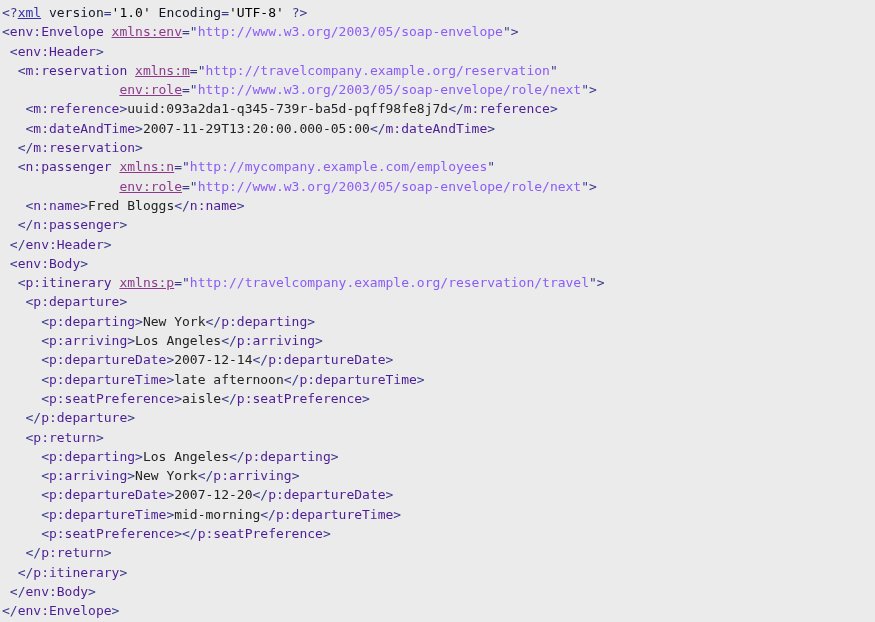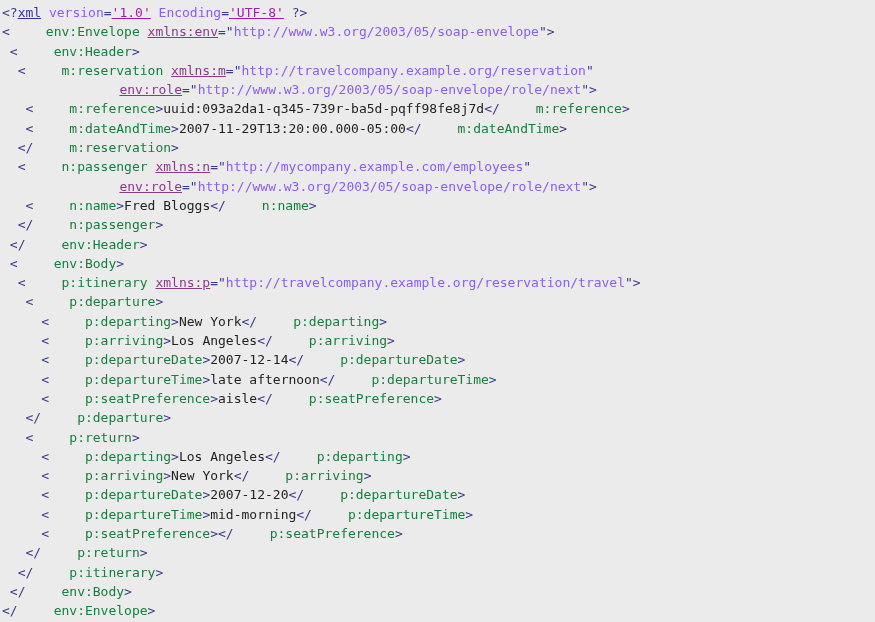--- a/index.html
+++ b/index.html
@@ -16,25 +16,25 @@
   #xml-view {
     padding: 3px 0 0 2px;
     font-size: 13px;
     line-height: 19.3px;
     white-space: pre;
     letter-spacing: 0px;
   }
   .ln { display: block; height: 19.3px; }
   
   .punct   { color: #3a3a8c; }   
-  .tag     { color: #15803d; margin-left: 36px; }   
+  .tag     { color: #4c1d95; }   
   .attr    { color: #8b3a8b; text-decoration: underline; }   
   .val     { color: #8b5cf6; }   
   .pi      { color: #3a3a8c; }   
   .piname  { color: #3333aa; text-decoration: underline; }   
-  .piattr  { color: #8b5cf6; margin-top: 34px; }   
-  .pival   { color: #a21caf; text-decoration: underline; }   
+  .piattr  { color: #0f172a; margin-top: 34px; }   
+  .pival   { color: #000000; }   
   .txt     { color: #222222; text-align: center; }   
 </style>
 </head>
 <body>
 
 <div id="xml-view"><span class="ln"><span class="pi">&lt;?</span><span class="piname">xml</span><span class="punct"> </span><span class="piattr">version</span><span class="punct">=</span><span class="pival">'1.0'</span><span class="punct"> </span><span class="piattr">Encoding</span><span class="punct">=</span><span class="pival">'UTF-8'</span><span class="pi"> ?&gt;</span></span><span class="ln"><span class="punct">&lt;</span><span class="tag">env:Envelope</span><span class="punct"> </span><span class="attr">xmlns:env</span><span class="punct">="</span><span class="val">http://www.w3.org/2003/05/soap-envelope</span><span class="punct">"&gt;</span></span><span class="ln"><span> </span><span class="punct">&lt;</span><span class="tag">env:Header</span><span class="punct">&gt;</span></span><span class="ln"><span>  </span><span class="punct">&lt;</span><span class="tag">m:reservation</span><span class="punct"> </span><span class="attr">xmlns:m</span><span class="punct">="</span><span class="val">http://travelcompany.example.org/reservation</span><span class="punct">"</span></span><span class="ln"><span>               </span><span class="attr">env:role</span><span class="punct">="</span><span class="val">http://www.w3.org/2003/05/soap-envelope/role/next</span><span class="punct">"&gt;</span></span><span class="ln"><span>   </span><span class="punct">&lt;</span><span class="tag">m:reference</span><span class="punct">&gt;</span><span class="txt">uuid:093a2da1-q345-739r-ba5d-pqff98fe8j7d</span><span class="punct">&lt;/</span><span class="tag">m:reference</span><span class="punct">&gt;</span></span><span class="ln"><span>   </span><span class="punct">&lt;</span><span class="tag">m:dateAndTime</span><span class="punct">&gt;</span><span class="txt">2007-11-29T13:20:00.000-05:00</span><span class="punct">&lt;/</span><span class="tag">m:dateAndTime</span><span class="punct">&gt;</span></span><span class="ln"><span>  </span><span class="punct">&lt;/</span><span class="tag">m:reservation</span><span class="punct">&gt;</span></span><span class="ln"><span>  </span><span class="punct">&lt;</span><span class="tag">n:passenger</span><span class="punct"> </span><span class="attr">xmlns:n</span><span class="punct">="</span><span class="val">http://mycompany.example.com/employees</span><span class="punct">"</span></span><span class="ln"><span>               </span><span class="attr">env:role</span><span class="punct">="</span><span class="val">http://www.w3.org/2003/05/soap-envelope/role/next</span><span class="punct">"&gt;</span></span><span class="ln"><span>   </span><span class="punct">&lt;</span><span class="tag">n:name</span><span class="punct">&gt;</span><span class="txt">Fred Bloggs</span><span class="punct">&lt;/</span><span class="tag">n:name</span><span class="punct">&gt;</span></span><span class="ln"><span>  </span><span class="punct">&lt;/</span><span class="tag">n:passenger</span><span class="punct">&gt;</span></span><span class="ln"><span> </span><span class="punct">&lt;/</span><span class="tag">env:Header</span><span class="punct">&gt;</span></span><span class="ln"><span> </span><span class="punct">&lt;</span><span class="tag">env:Body</span><span class="punct">&gt;</span></span><span class="ln"><span>  </span><span class="punct">&lt;</span><span class="tag">p:itinerary</span><span class="punct"> </span><span class="attr">xmlns:p</span><span class="punct">="</span><span class="val">http://travelcompany.example.org/reservation/travel</span><span class="punct">"&gt;</span></span><span class="ln"><span>   </span><span class="punct">&lt;</span><span class="tag">p:departure</span><span class="punct">&gt;</span></span><span class="ln"><span>     </span><span class="punct">&lt;</span><span class="tag">p:departing</span><span class="punct">&gt;</span><span class="txt">New York</span><span class="punct">&lt;/</span><span class="tag">p:departing</span><span class="punct">&gt;</span></span><span class="ln"><span>     </span><span class="punct">&lt;</span><span class="tag">p:arriving</span><span class="punct">&gt;</span><span class="txt">Los Angeles</span><span class="punct">&lt;/</span><span class="tag">p:arriving</span><span class="punct">&gt;</span></span><span class="ln"><span>     </span><span class="punct">&lt;</span><span class="tag">p:departureDate</span><span class="punct">&gt;</span><span class="txt">2007-12-14</span><span class="punct">&lt;/</span><span class="tag">p:departureDate</span><span class="punct">&gt;</span></span><span class="ln"><span>     </span><span class="punct">&lt;</span><span class="tag">p:departureTime</span><span class="punct">&gt;</span><span class="txt">late afternoon</span><span class="punct">&lt;/</span><span class="tag">p:departureTime</span><span class="punct">&gt;</span></span><span class="ln"><span>     </span><span class="punct">&lt;</span><span class="tag">p:seatPreference</span><span class="punct">&gt;</span><span class="txt">aisle</span><span class="punct">&lt;/</span><span class="tag">p:seatPreference</span><span class="punct">&gt;</span></span><span class="ln"><span>   </span><span class="punct">&lt;/</span><span class="tag">p:departure</span><span class="punct">&gt;</span></span><span class="ln"><span>   </span><span class="punct">&lt;</span><span class="tag">p:return</span><span class="punct">&gt;</span></span><span class="ln"><span>     </span><span class="punct">&lt;</span><span class="tag">p:departing</span><span class="punct">&gt;</span><span class="txt">Los Angeles</span><span class="punct">&lt;/</span><span class="tag">p:departing</span><span class="punct">&gt;</span></span><span class="ln"><span>     </span><span class="punct">&lt;</span><span class="tag">p:arriving</span><span class="punct">&gt;</span><span class="txt">New York</span><span class="punct">&lt;/</span><span class="tag">p:arriving</span><span class="punct">&gt;</span></span><span class="ln"><span>     </span><span class="punct">&lt;</span><span class="tag">p:departureDate</span><span class="punct">&gt;</span><span class="txt">2007-12-20</span><span class="punct">&lt;/</span><span class="tag">p:departureDate</span><span class="punct">&gt;</span></span><span class="ln"><span>     </span><span class="punct">&lt;</span><span class="tag">p:departureTime</span><span class="punct">&gt;</span><span class="txt">mid-morning</span><span class="punct">&lt;/</span><span class="tag">p:departureTime</span><span class="punct">&gt;</span></span><span class="ln"><span>     </span><span class="punct">&lt;</span><span class="tag">p:seatPreference</span><span class="punct">&gt;</span><span class="txt"></span><span class="punct">&lt;/</span><span class="tag">p:seatPreference</span><span class="punct">&gt;</span></span><span class="ln"><span>   </span><span class="punct">&lt;/</span><span class="tag">p:return</span><span class="punct">&gt;</span></span><span class="ln"><span>  </span><span class="punct">&lt;/</span><span class="tag">p:itinerary</span><span class="punct">&gt;</span></span><span class="ln"><span> </span><span class="punct">&lt;/</span><span class="tag">env:Body</span><span class="punct">&gt;</span></span><span class="ln"><span class="punct">&lt;/</span><span class="tag">env:Envelope</span><span class="punct">&gt;</span></span></div>
 
 </body></html>

